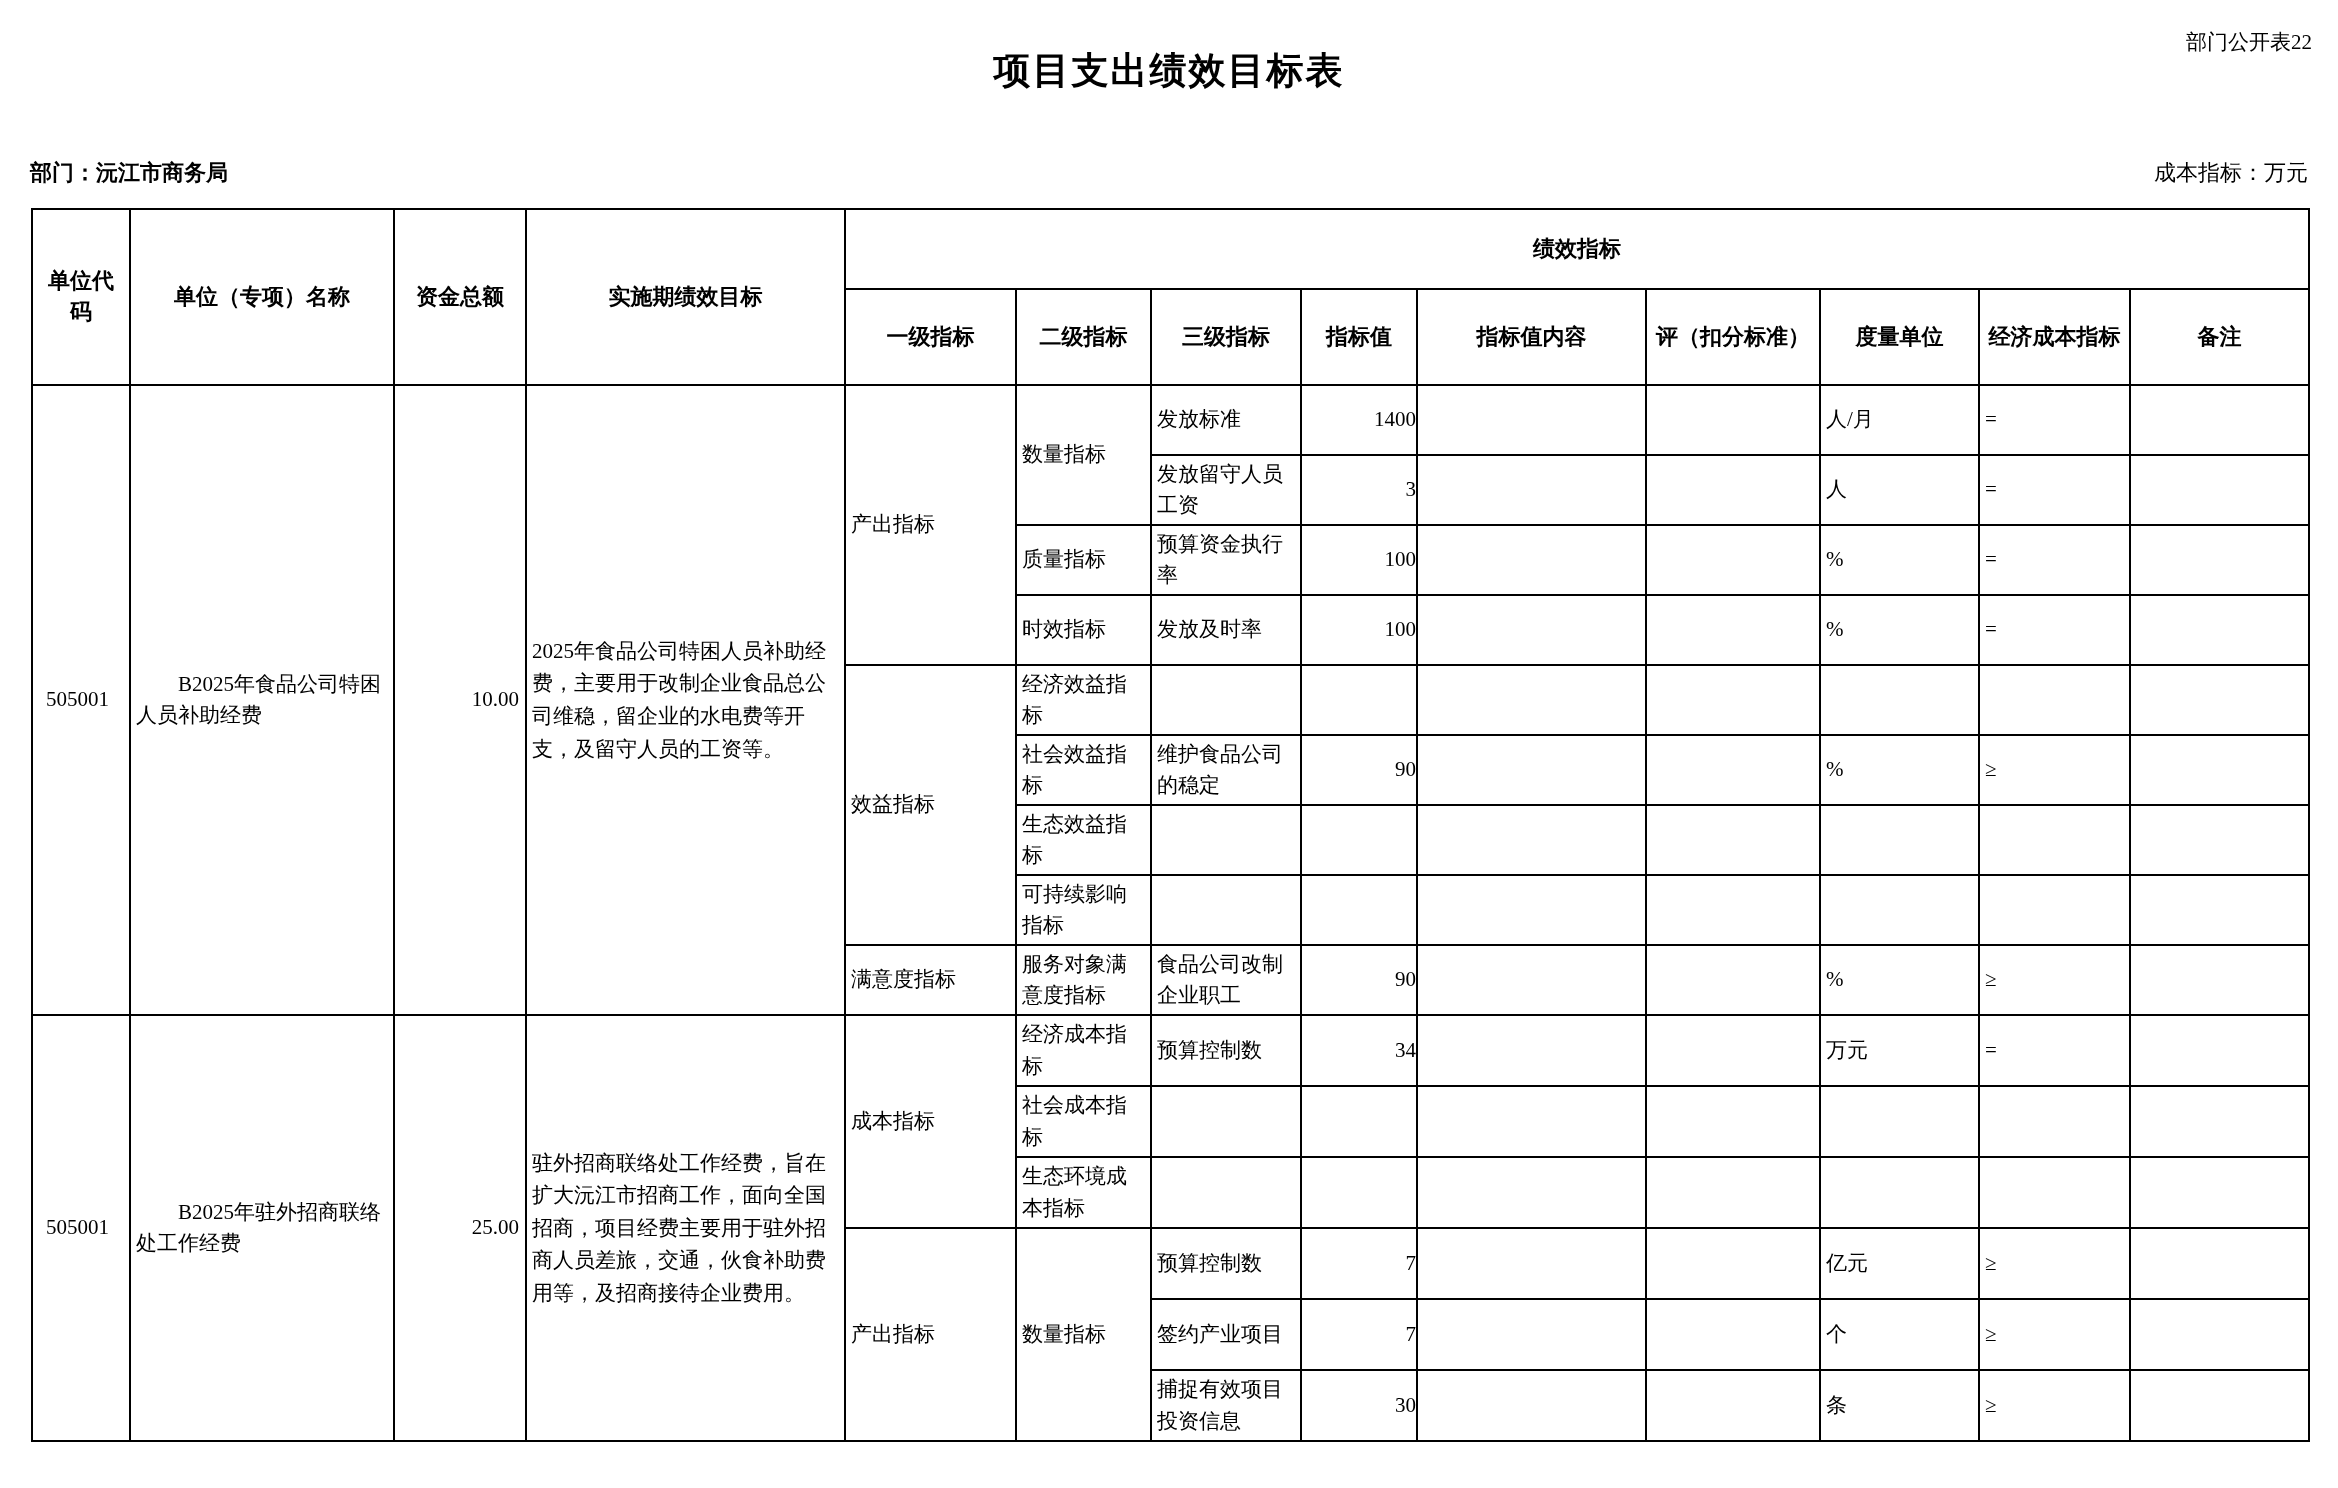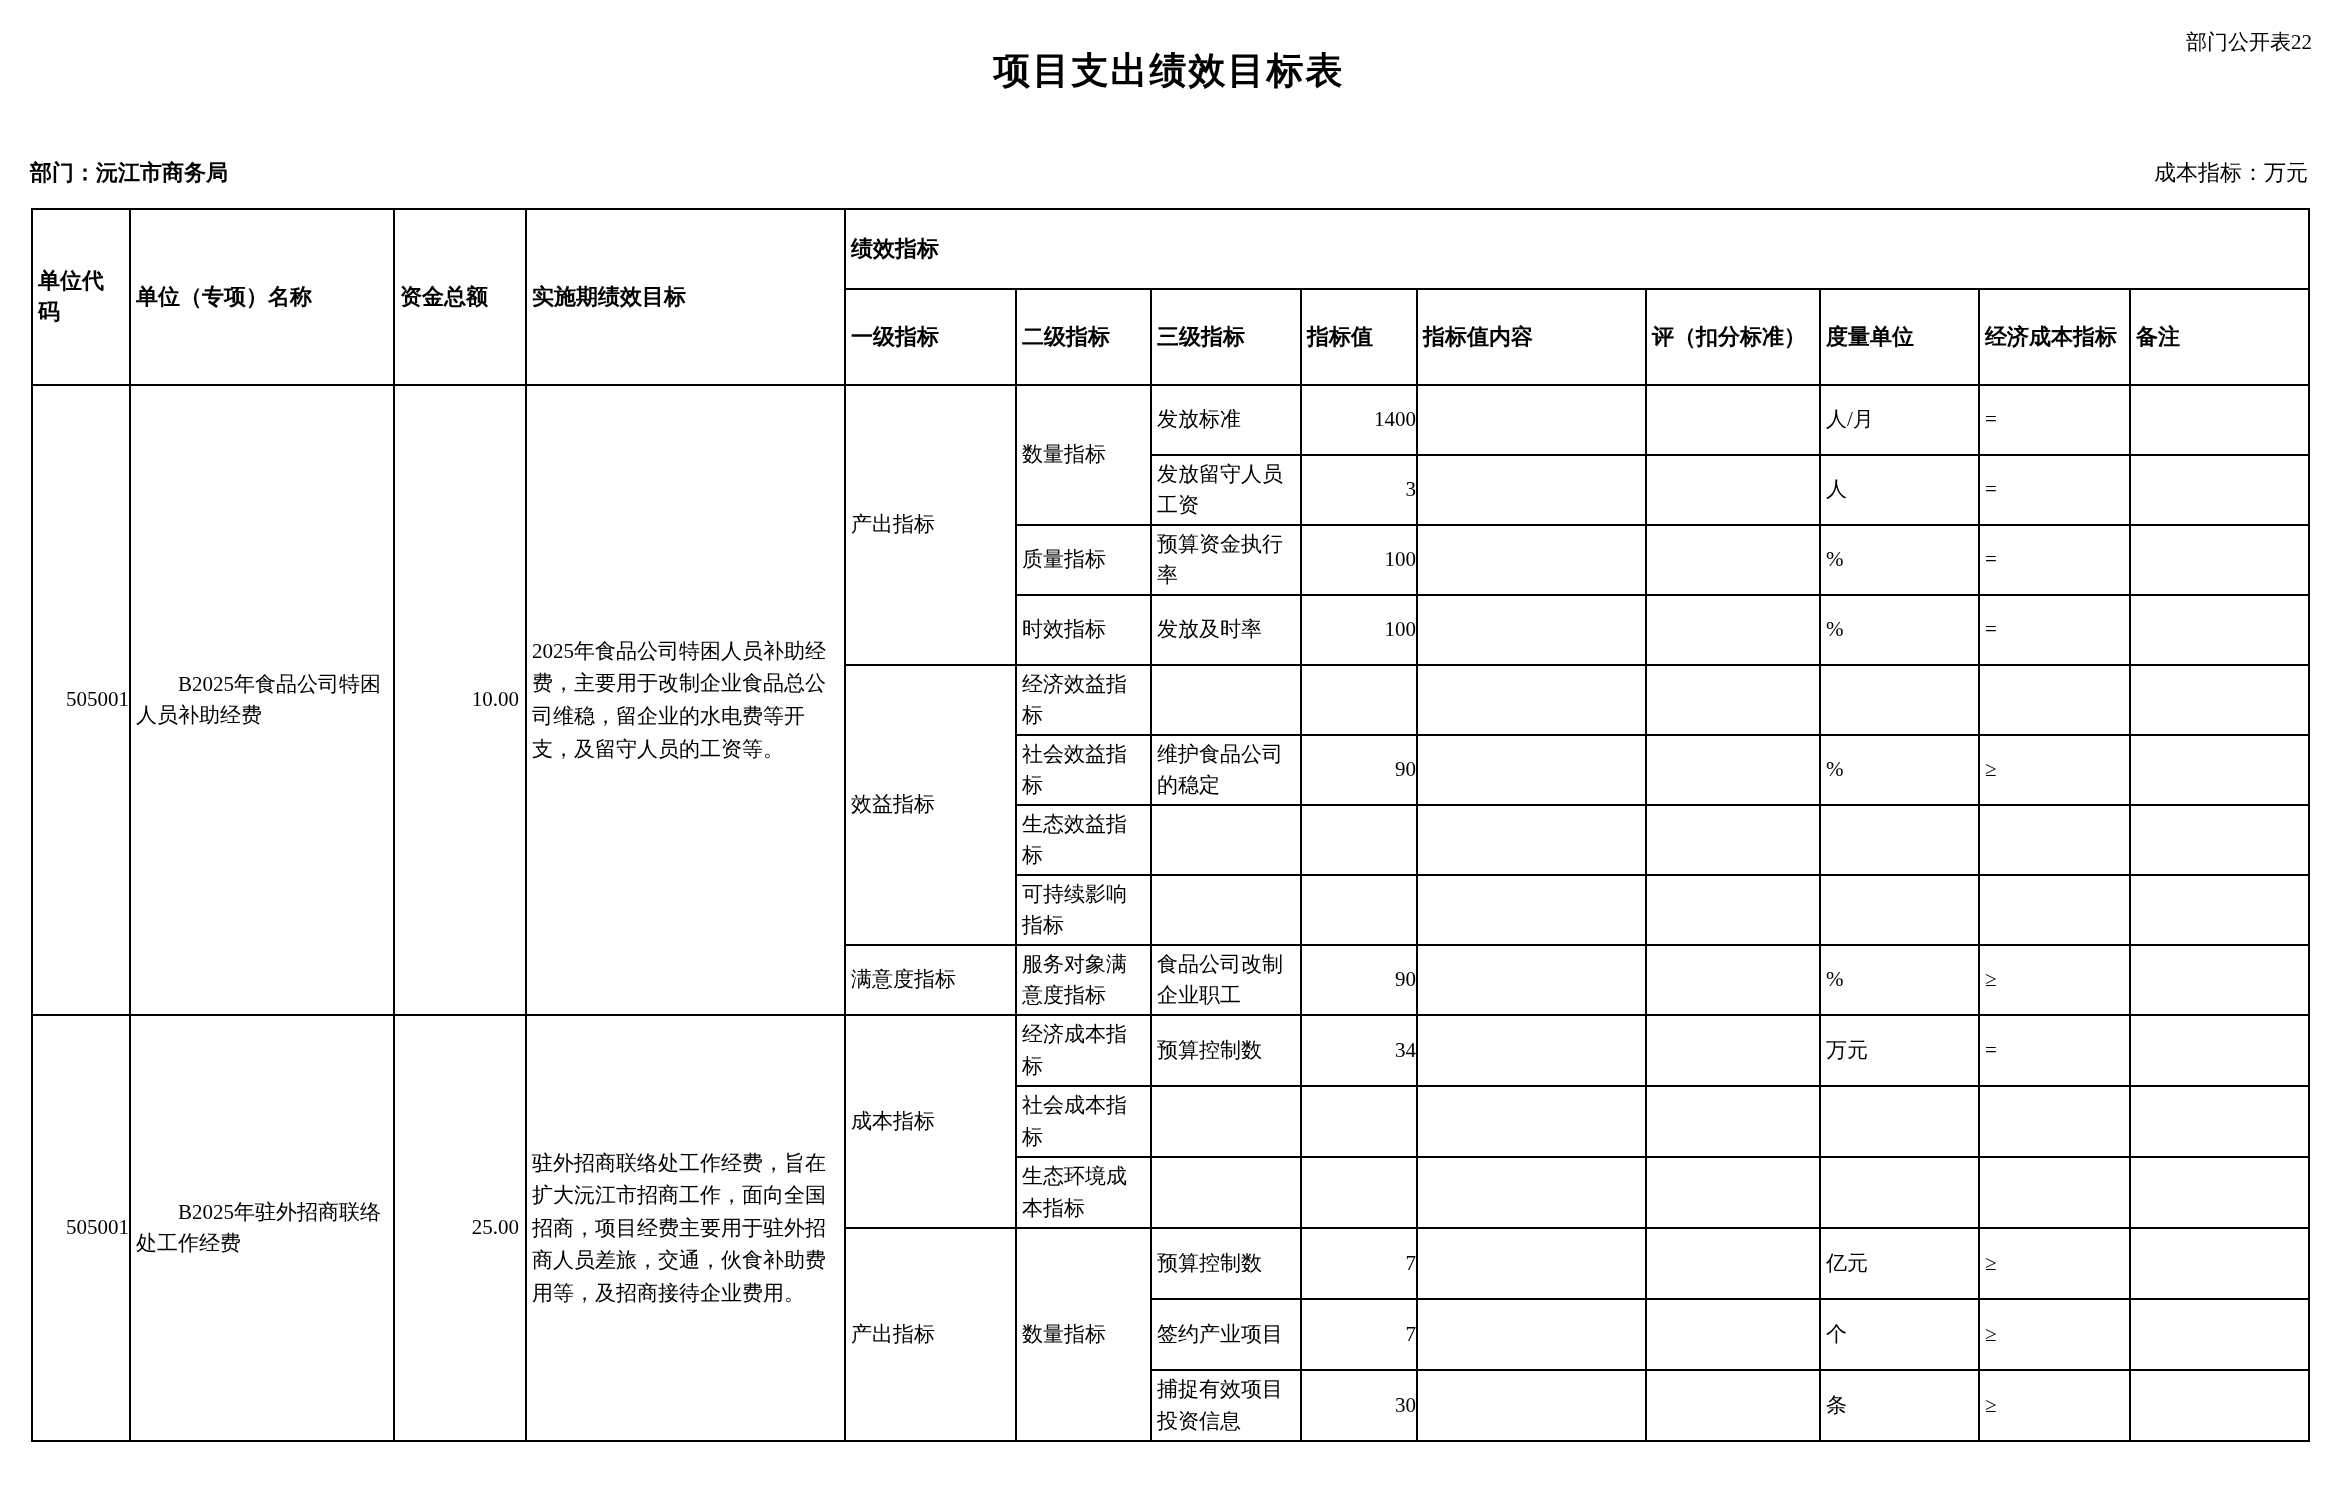--- a/index.html
+++ b/index.html
@@ -19,26 +19,26 @@
   }
   th,td{
     border:2px solid #000;
     padding:2px 5px;
     font-size:21px;
     vertical-align:middle;
     overflow:hidden;
     word-break:break-all;
     line-height:1.5;
   }
-  th{font-weight:bold;text-align:left;font-size:22px;line-height:1.4;}
+  th{font-weight:bold;text-align:center;font-size:22px;line-height:1.4;}
   tr.hr1{height:80px;}
   tr.hr2{height:96px;margin-top:48px;}
   tr.g1{height:70px;}
   tr.g2{height:71px;}
-  td.code{text-align:right;padding-right:0;}
+  td.code{text-align:right;padding-right:20px;}
   td.name{text-align:left;}
   td.name div{text-indent:2em;}
   td.amount{text-align:right;padding-right:6px;margin-left:30px;}
   td.desc{text-align:left;line-height:1.55;border-radius:20px;}
   td.txt{text-align:left;}
   td.num{text-align:right;padding-right:0;}
 </style>
 </head>
 <body>
 

